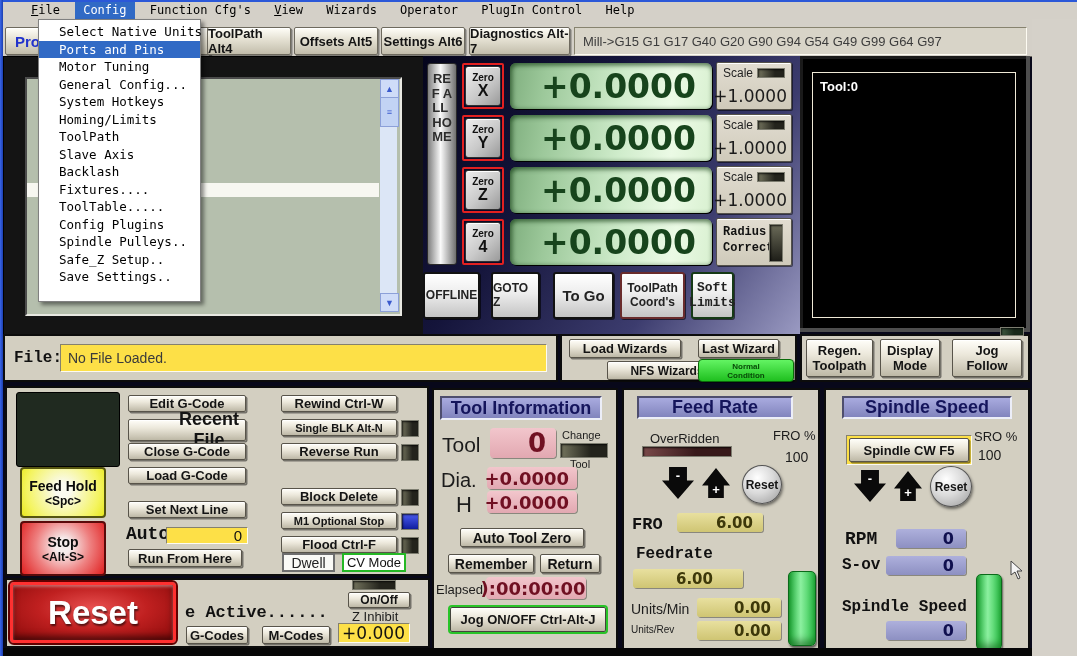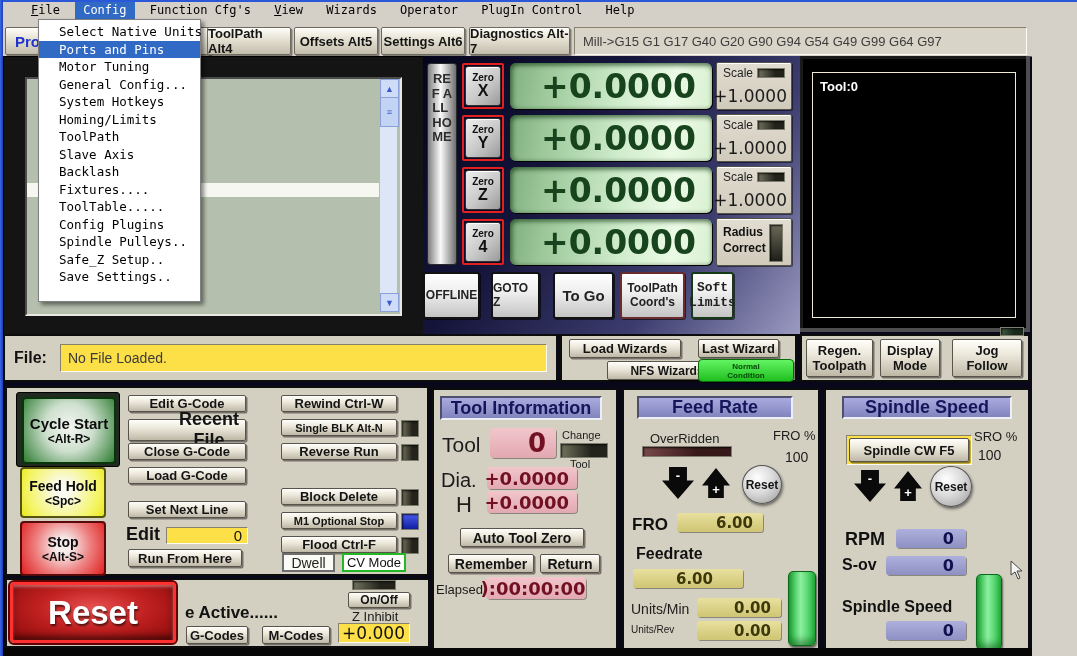--- a/index.html
+++ b/index.html
@@ -91,21 +91,21 @@
   .slider{background:linear-gradient(90deg,#1faf3a,#8cf0a0 45%,#28c045);border:1px solid #0a6a1a;border-radius:5px;
           box-shadow:inset 0 -5px 7px rgba(0,60,0,.45),1px 2px 2px rgba(0,0,0,.55);}
   .rnd{border-radius:50%;background:radial-gradient(circle at 38% 32%,#ffffff,#dadada 45%,#999 100%);
        border:1px solid #555;display:flex;align-items:center;justify-content:center;font-weight:bold;color:#151515;
        box-shadow:1px 2px 3px rgba(0,0,0,.5);box-sizing:border-box;}
   .arr{background:#0a0a0a;}
   .arrdn{clip-path:polygon(22% 0,78% 0,78% 42%,100% 42%,50% 100%,0 42%,22% 42%);}
   .arrup{clip-path:polygon(50% 0,100% 58%,78% 58%,78% 100%,22% 100%,22% 58%,0 58%);}
   .arr span{position:absolute;width:100%;text-align:center;color:#fff;font-weight:bold;font-size:13px;}
   .lbl{color:#1c1c1c;}
-  .bb{font-weight:bold;color:#111;}
+  .bb{font-weight:bold;color:#111;font-family:Liberation Mono, monospace;}
 </style>
 </head>
 <body>
 
 <div id="app">
   <div class="abs topline"></div>
 
   <div class="abs menubar">
     <span class="menu-item mi-u">File</span>
     <span class="menu-item active">Config</span>
@@ -234,39 +234,35 @@
     <span>Display</span>
     <span>Mode</span>
   </div>
   <div class="abs b" style="left:952px;top:339px;width:70px;height:38px;font-size:13px;flex-direction:column;line-height:15px;">
     <span>Jog</span>
     <span>Follow</span>
   </div>
 
   <div class="abs panel" style="left:5px;top:386px;width:424px;height:190px;"></div>
   <div class="abs" style="left:16px;top:392px;width:102px;height:73px;background:#202a20;border:1px solid #000;border-radius:3px;"></div>
-  <div class="abs" style="left:22px;top:397px;width:90px;height:63px;border-radius:4px;border:2px solid #0a340a;background:radial-gradient(circle at 50% 45%,#f2f6f0 0%,#cfe0cf 42%,#2e7d32 100%);display:flex;flex-direction:column;align-items:center;justify-content:center;font-weight:bold;color:#0c0c0c;">
-    <span style="font-size:15px;">Cycle Start</span>
-    <span style="font-size:12px;">&lt;Alt-R&gt;</span>
-  </div>
   <div class="abs" style="left:20px;top:467px;width:82px;height:47px;border-radius:4px;border:2px solid #555510;background:radial-gradient(circle at 50% 45%,#fafaf0 15%,#f4f460 75%,#e8e820 100%);display:flex;flex-direction:column;align-items:center;justify-content:center;font-weight:bold;color:#0c0c0c;">
     <span style="font-size:14px;">Feed Hold</span>
     <span style="font-size:12px;">&lt;Spc&gt;</span>
   </div>
   <div class="abs" style="left:20px;top:521px;width:82px;height:51px;border-radius:4px;border:2px solid #5a0a0a;background:radial-gradient(circle at 50% 45%,#f6ecec 15%,#ee8080 55%,#e02020 100%);display:flex;flex-direction:column;align-items:center;justify-content:center;font-weight:bold;color:#0c0c0c;">
     <span style="font-size:14px;">Stop</span>
     <span style="font-size:12px;">&lt;Alt-S&gt;</span>
   </div>
 
   <div class="abs b" style="left:128px;top:395px;width:118px;height:17px;font-size:13px;">Edit G-Code</div>
   <div class="abs b" style="left:128px;top:419px;width:118px;height:22px;font-size:18px;padding-left:44px;">Recent File</div>
   <div class="abs b" style="left:128px;top:443px;width:118px;height:17px;font-size:13px;">Close G-Code</div>
   <div class="abs b" style="left:128px;top:467px;width:118px;height:17px;font-size:13px;">Load G-Code</div>
   <div class="abs b" style="left:128px;top:501px;width:118px;height:17px;font-size:13px;">Set Next Line</div>
-  <div class="abs bb" style="left:126px;top:524px;font-size:18px;">Edit</div>
+  <div class="abs bb" style="left:126px;top:524px;font-size:18px;">Auto</div>
   <div class="abs sunk" style="left:166px;top:527px;width:82px;height:17px;display:flex;align-items:center;justify-content:flex-end;padding-right:5px;font-size:15px;color:#111;">0</div>
   <div class="abs b" style="left:128px;top:549px;width:114px;height:18px;font-size:13px;">Run From Here</div>
 
   <div class="abs b" style="left:281px;top:395px;width:116px;height:17px;font-size:13px;">Rewind Ctrl-W</div>
   <div class="abs b" style="left:281px;top:419px;width:116px;height:17px;font-size:11px;">Single BLK Alt-N</div>
   <div class="abs led" style="left:401px;top:420px;width:16px;height:15px;"></div>
   <div class="abs b" style="left:281px;top:443px;width:116px;height:17px;font-size:13px;">Reverse Run</div>
   <div class="abs led" style="left:401px;top:444px;width:16px;height:15px;"></div>
   <div class="abs b" style="left:281px;top:488px;width:116px;height:17px;font-size:13px;">Block Delete</div>
   <div class="abs led" style="left:401px;top:489px;width:16px;height:15px;"></div>
@@ -298,20 +294,21 @@
   <div class="abs lbl" style="left:570px;top:458px;font-size:11px;">Tool</div>
   <div class="abs lbl" style="left:441px;top:469px;font-size:20px;">Dia.</div>
   <div class="abs pink" style="left:487px;top:467px;width:90px;height:22px;font-size:18px;padding-right:8px;">+0.0000</div>
   <div class="abs lbl" style="left:456px;top:492px;font-size:22px;">H</div>
   <div class="abs pink" style="left:487px;top:491px;width:90px;height:22px;font-size:18px;padding-right:8px;">+0.0000</div>
   <div class="abs b" style="left:460px;top:528px;width:124px;height:19px;font-size:14px;">Auto Tool Zero</div>
   <div class="abs b" style="left:448px;top:554px;width:86px;height:19px;font-size:14px;">Remember</div>
   <div class="abs b" style="left:540px;top:554px;width:60px;height:19px;font-size:14px;">Return</div>
   <div class="abs lbl" style="left:436px;top:582px;font-size:13px;">Elapsed</div>
   <div class="abs pink" style="left:486px;top:577px;width:100px;height:22px;font-size:18px;padding-right:6px;justify-content:center;">):00:00:00</div>
+  <div class="abs b" style="left:450px;top:607px;width:156px;height:25px;font-size:13px;border:1px solid #44443c;outline:2px solid #28c428;">Jog ON/OFF Ctrl-Alt-J</div>
 
   <div class="abs panel" style="left:622px;top:388px;width:198px;height:262px;"></div>
   <div class="abs ptitle" style="left:637px;top:396px;width:156px;height:23px;font-size:18px;">Feed Rate</div>
   <div class="abs lbl" style="left:650px;top:431px;font-size:13px;">OverRidden</div>
   <div class="abs led led-red" style="left:642px;top:446px;width:88px;height:9px;"></div>
   <div class="abs lbl" style="left:773px;top:428px;font-size:13px;">FRO %</div>
   <div class="abs lbl" style="left:785px;top:449px;font-size:14px;">100</div>
   <div class="abs arr arrdn" style="left:662px;top:467px;width:32px;height:32px;">
       <span style="top:1px;">-</span>
     </div>

